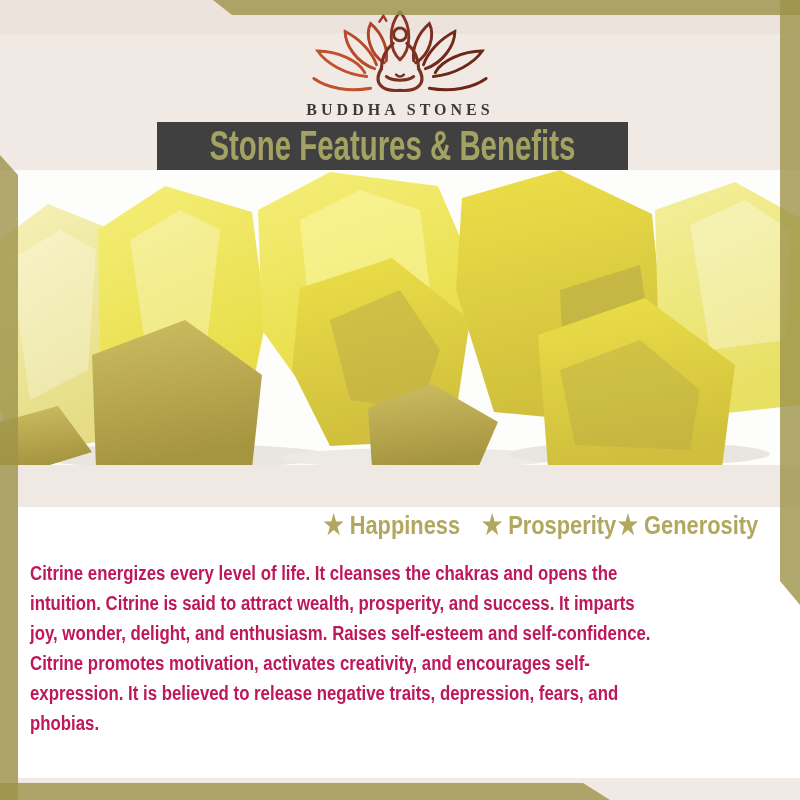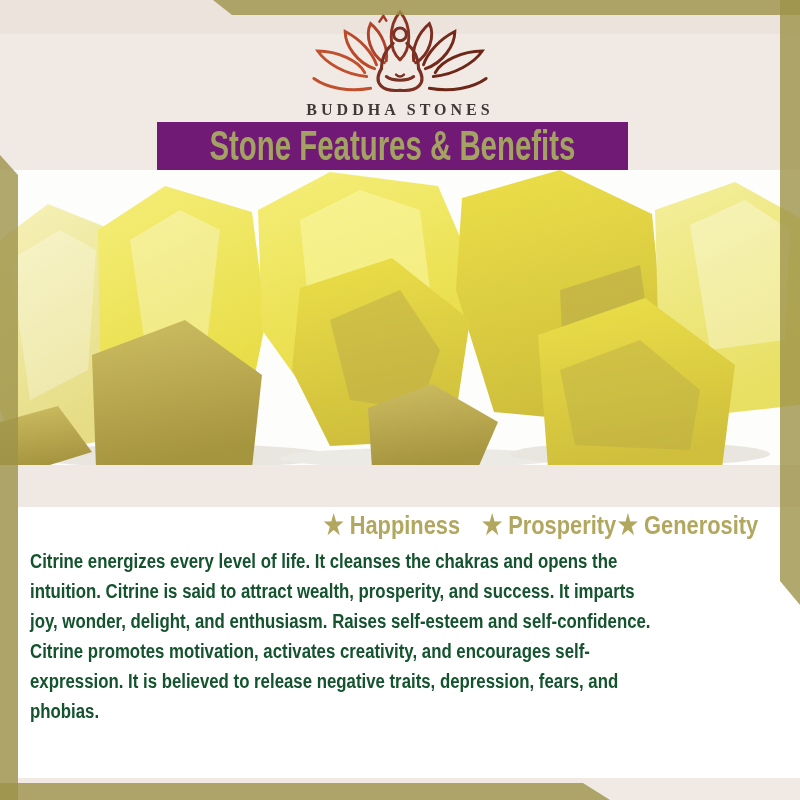--- a/index.html
+++ b/index.html
@@ -12,41 +12,41 @@
   .bg-top-band { position:absolute; left:0; top:0; width:800px; height:34px; background:#ece3dd; }
 
   
   .logo-wrap { position:absolute; left:0; top:6px; width:800px; text-align:center; }
   .logo-svg { display:block; margin:0 auto; }
   .brand-name { margin-top:1px; font-family:"Liberation Serif", serif; font-size:16px;
                 letter-spacing:4px; color:#403837; font-weight:600; }
 
   
   .title-band { position:absolute; left:157px; top:122px; width:471px; height:48px;
-                background:#701a75; display:flex; align-items:center; justify-content:center; }
+                background:#404040; display:flex; align-items:center; justify-content:center; }
   .page-title { font-size:42px; font-weight:bold; color:#a3a263; white-space:nowrap;
                 transform:scaleX(0.70); transform-origin:center; letter-spacing:0; }
 
   
   .photo { position:absolute; left:0; top:170px; width:800px; height:298px; background:#fdfdfc; overflow:hidden; }
 
   
   .banner-row { position:absolute; left:0; top:465px; width:800px; height:42px; background:#f0e9e3; }
 
   
   .benefits { position:absolute; left:0; top:509px; width:800px; text-align:right; white-space:nowrap; }
   .benefits-inner { display:inline-block; transform:scaleX(0.84); transform-origin:center;
                     color:#b2a75f; font-weight:bold; font-size:26px; }
   .benefit { display:inline-block; }
   .benefit .star { font-size:27px; margin-right:7px; }
   .benefit.gap-wide { margin-left:26px; }
   .benefit.gap-none { margin-left:2px; }
 
   
-  .description { position:absolute; left:30px; top:546px; width:760px; color:#14532d; }
+  .description { position:absolute; left:30px; top:558px; width:760px; color:#be185d; }
   .description .line { font-size:20px; font-weight:bold; line-height:30px; white-space:nowrap;
                        transform:scaleX(0.84); transform-origin:left center; letter-spacing:0; }
 
   
   .strip { position:absolute; background:rgba(158,146,74,0.80); }
   .strip-top { left:0; top:0; width:800px; height:15px;
                -webkit-clip-path:polygon(213px 0,800px 0,800px 15px,232px 15px);
                clip-path:polygon(213px 0,800px 0,800px 15px,232px 15px); }
   .strip-right { left:780px; top:0; width:20px; height:605px;
                -webkit-clip-path:polygon(0 0,20px 0,20px 605px,0 581px);

